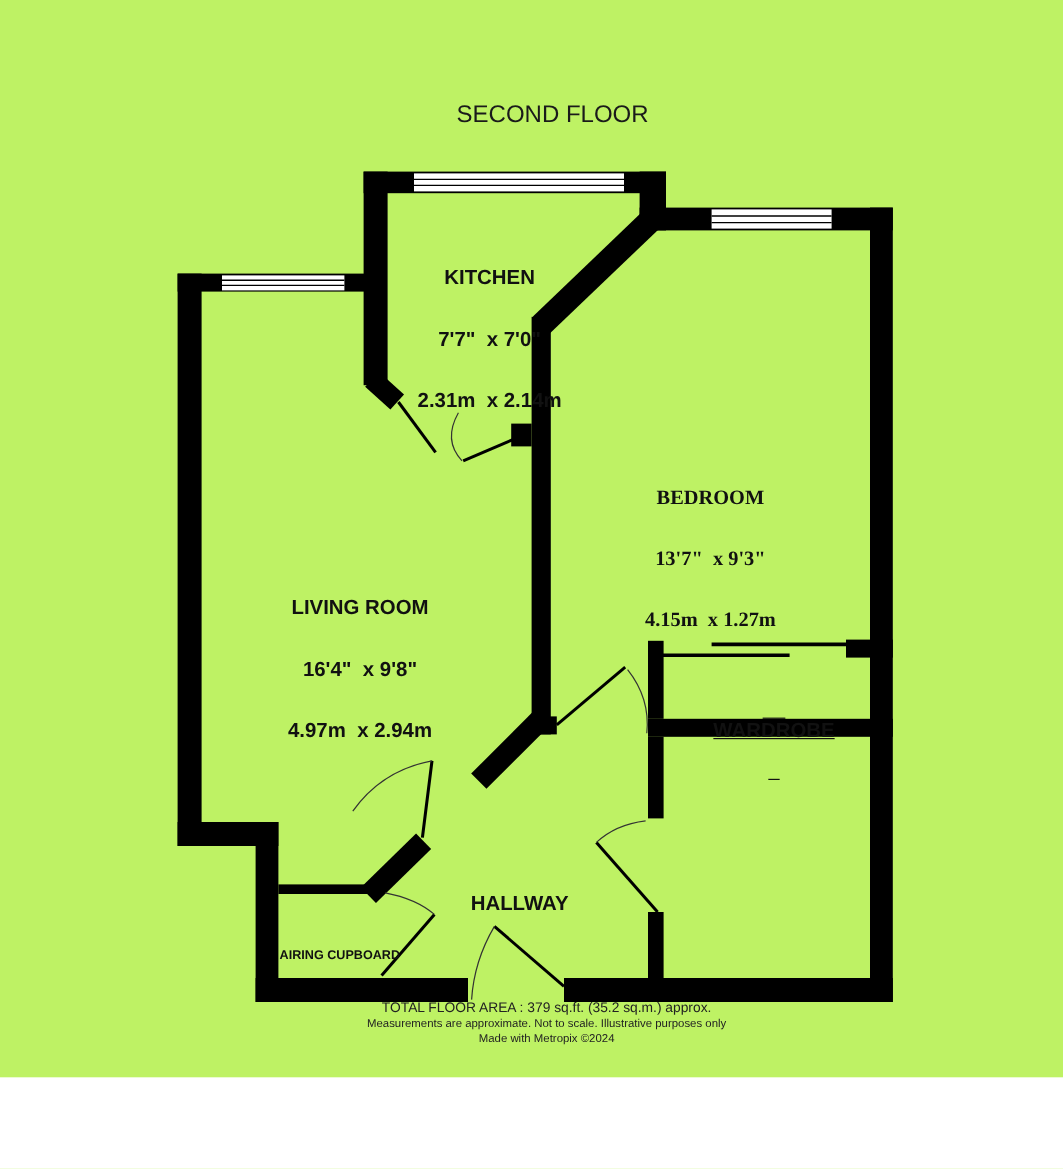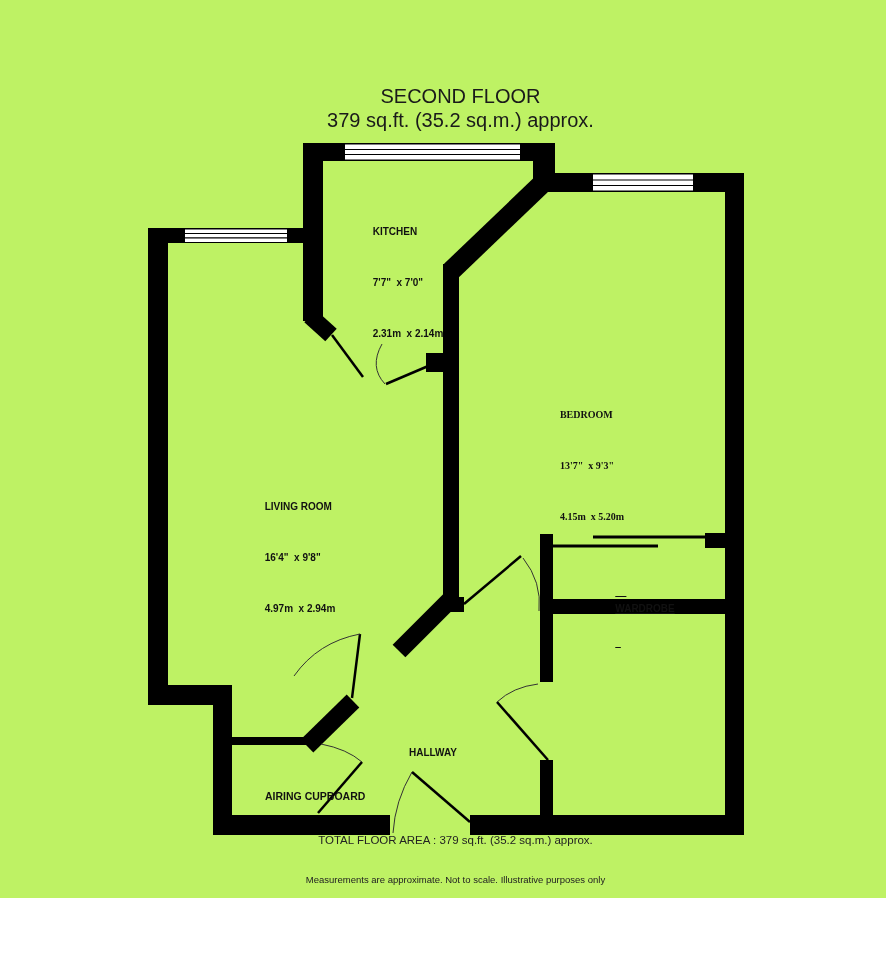--- a/index.html
+++ b/index.html
@@ -13,44 +13,43 @@
   }
   .titleblock{
     position:absolute;left:35px;right:0;top:84px;
     text-align:center;
     font-size:20px;line-height:24px;font-weight:400;color:#1a1a1a;
   }
   .plan-svg{position:absolute;left:0;top:0;}
   .room-label{
     position:absolute;
     transform:translateX(-50%);
-    text-align:left;
+    text-align:center;
     font-weight:bold;
-    font-size:10px;line-height:17px;
+    font-size:17px;line-height:17px;
     color:#111;
     white-space:pre;
   }
   .room-label .rdim{white-space:pre;}
-  .room-label.small{font-size:10.5px;line-height:13px;transform:none;text-align:left;padding-left:32px;}
+  .room-label.small{font-size:10.5px;line-height:13px;transform:none;text-align:left;}
   .footerblock{
     position:absolute;left:25px;right:0;top:833px;
     text-align:center;color:#222;
   }
   .footerblock .f1{font-size:11.5px;line-height:15px;}
-  .footerblock .f2{font-size:9.5px;line-height:12px;margin-top:26px;}
+  .footerblock .f2{font-size:9.5px;line-height:12px;}
   .footerblock .f3{font-size:9.5px;line-height:12px;}
 </style>
 </head>
 <body>
 
 <div class="page">
 
   <div class="titleblock">
     <div>SECOND FLOOR</div>
-    <div>379 sq.ft. (35.2 sq.m.) approx.</div>
   </div>
 
   <svg class="plan-svg" width="886" height="974" viewBox="0 0 886 974">
 
     <rect x="303" y="143" width="252" height="18" fill="#000"></rect>
     <rect x="303" y="143" width="20" height="178" fill="#000"></rect>
     <line x1="310" y1="316" x2="331" y2="335" stroke="#000" stroke-width="17"></line>
     <rect x="533" y="143" width="22" height="49" fill="#000"></rect>
     <rect x="533" y="173" width="211" height="19" fill="#000"></rect>
     <rect x="725" y="173" width="19" height="662" fill="#000"></rect>
@@ -115,21 +114,21 @@
 
   <div class="room-label" style="left:408px;top:189px;">
     <div class="rname">KITCHEN</div>
     <div class="rdim">7'7"  x 7'0"</div>
     <div class="rdim">2.31m  x 2.14m</div>
   </div>
 
   <div class="room-label" style="left:592px;top:372px;font-family:Liberation Serif, serif;">
     <div class="rname">BEDROOM</div>
     <div class="rdim">13'7"  x 9'3"</div>
-    <div class="rdim">4.15m  x 5.20m</div>
+    <div class="rdim">4.15m  x 1.27m</div>
   </div>
 
   <div class="room-label" style="left:300px;top:464px;">
     <div class="rname">LIVING ROOM</div>
     <div class="rdim">16'4"  x 9'8"</div>
     <div class="rdim">4.97m  x 2.94m</div>
   </div>
 
   <div class="room-label" style="left:645px;top:566px;text-decoration:underline;">
     <div class="rname">WARDROBE</div>
@@ -140,15 +139,16 @@
     <div class="rname">HALLWAY</div>
   </div>
 
   <div class="room-label small" style="left:233px;top:764px;width:130px;">
     <div class="rname">AIRING CUPBOARD</div>
   </div>
 
   <div class="footerblock">
     <div class="f1">TOTAL FLOOR AREA : 379 sq.ft. (35.2 sq.m.) approx.</div>
     <div class="f2">Measurements are approximate.  Not to scale.  Illustrative purposes only</div>
+    <div class="f3">Made with Metropix ©2024</div>
   </div>
 
 </div>
 
 </body></html>

